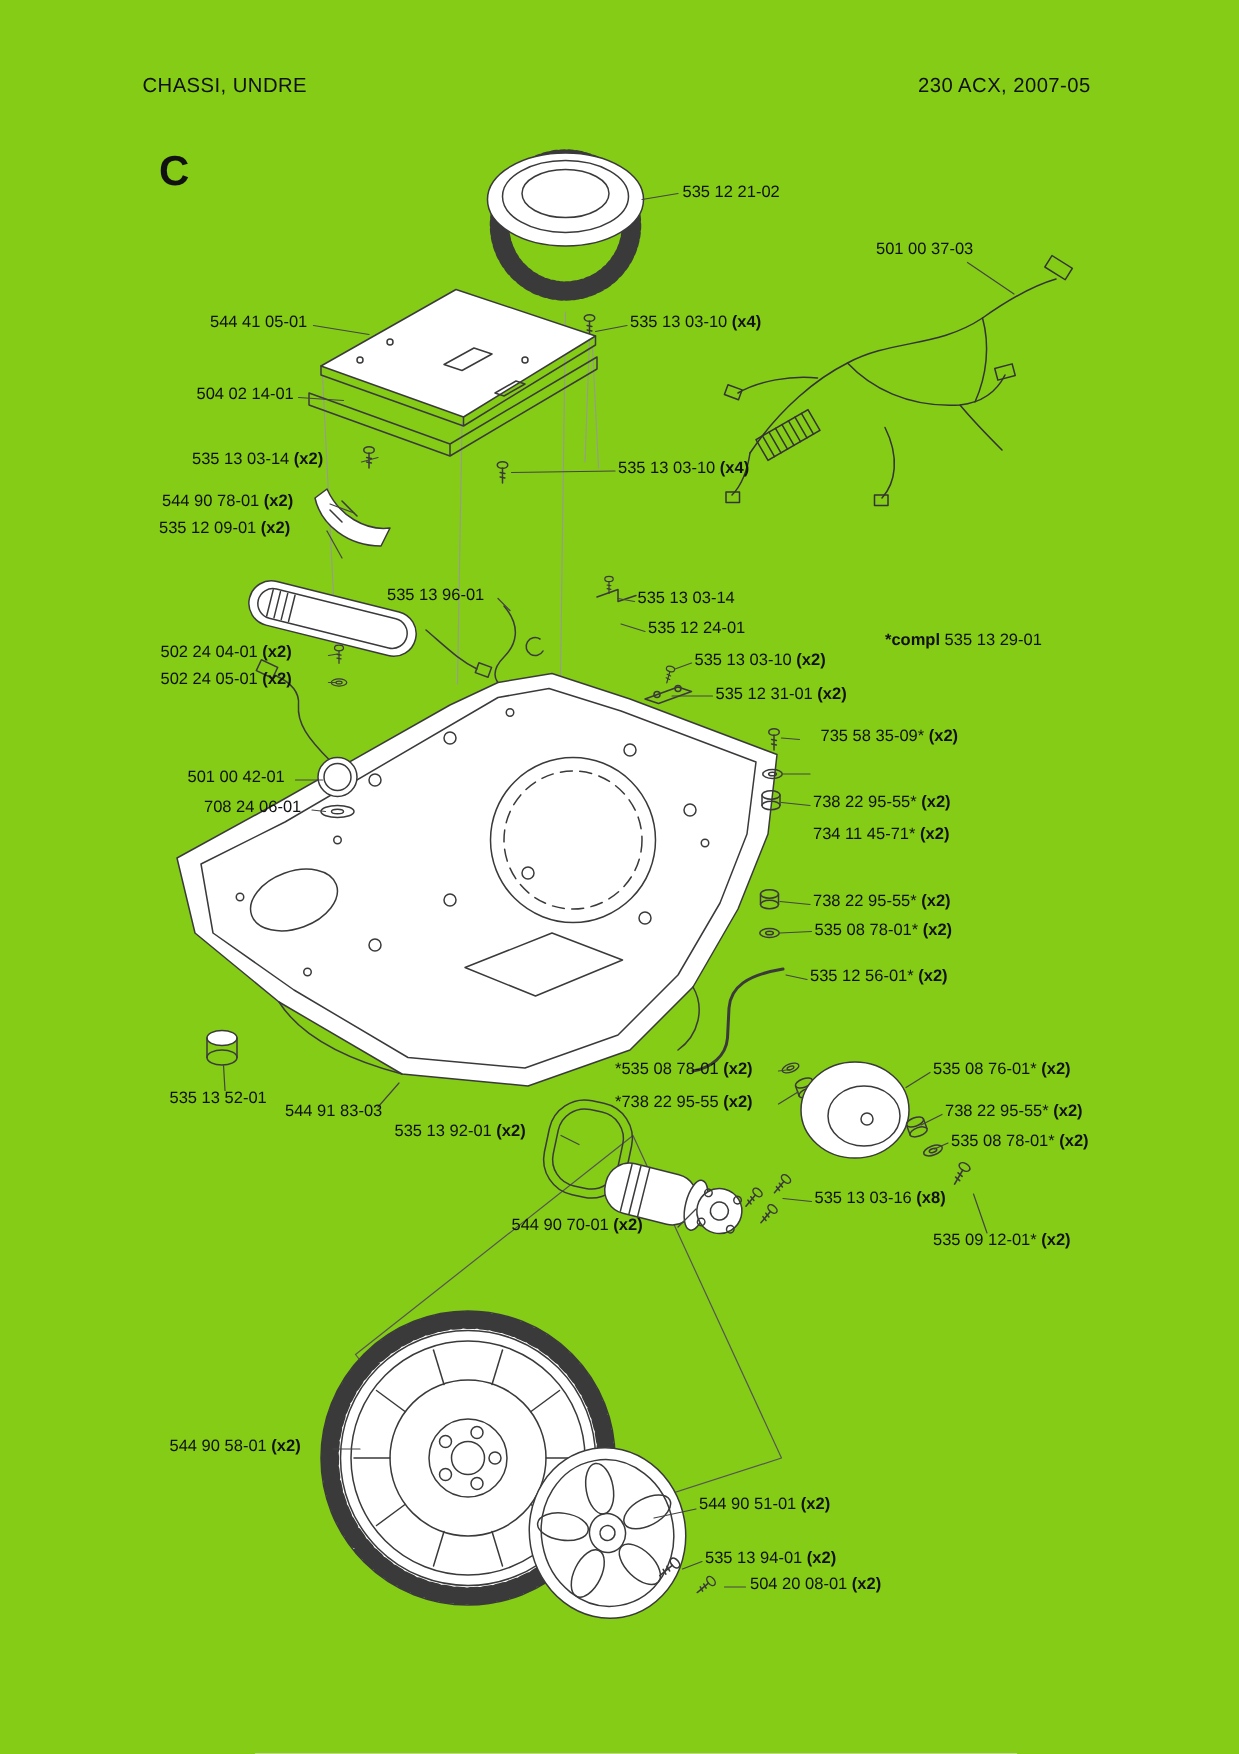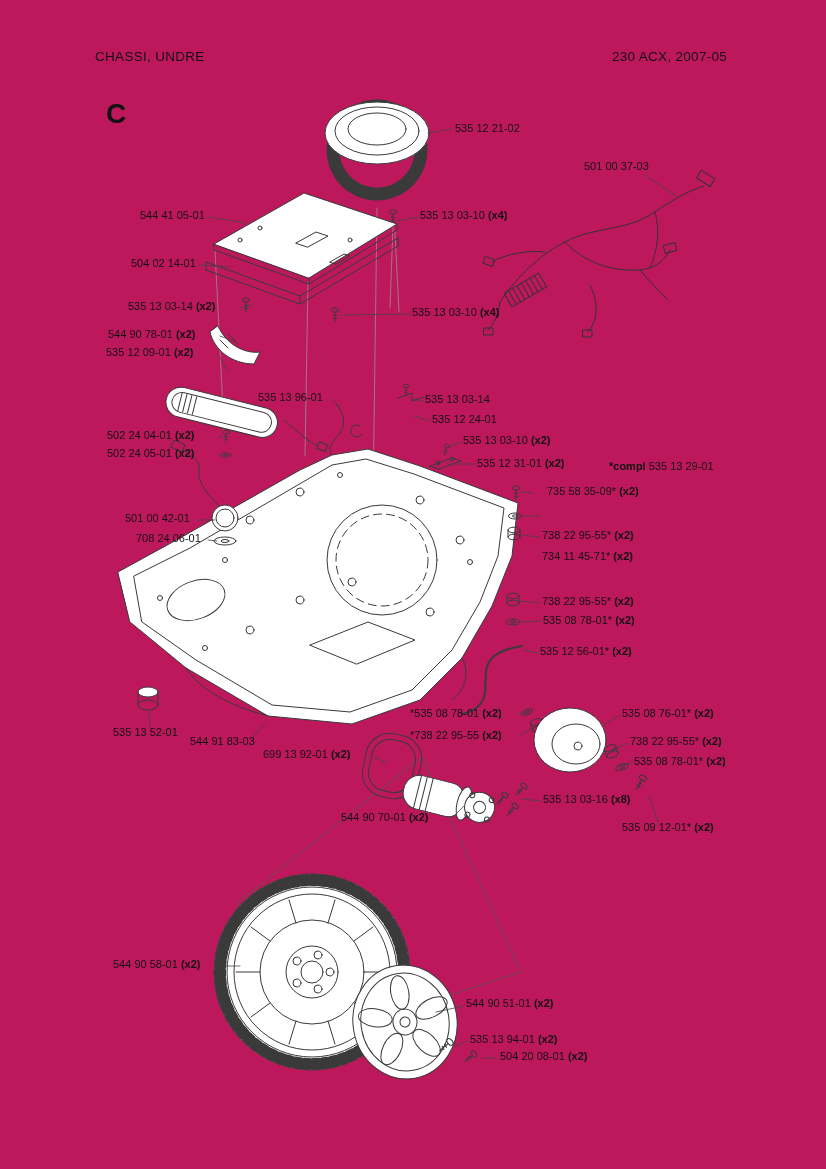--- a/index.html
+++ b/index.html
@@ -1,18 +1,18 @@
 <!DOCTYPE html>
 <html><head>
 <meta charset="utf-8">
 <style>
   html,body{margin:0;padding:0;background:#e8e8e8;}
   .page{
     position:relative;width:826px;height:1169px;margin:0 auto;
-    background:#be185d;overflow:hidden;
+    background:#84cc16;overflow:hidden;
     font-family:"Liberation Sans", sans-serif;color:#111;
   }
   .hdr{position:absolute;font-size:13.5px;letter-spacing:.3px;white-space:nowrap;}
   .hdr-left{left:95px;top:49px;}
   .hdr-right{left:612px;top:49px;}
   .section-letter{position:absolute;left:106px;top:98px;font-size:28px;font-weight:bold;}
   #diagram{position:absolute;left:0;top:0;}
   #callouts{position:absolute;left:0;top:0;width:671px;height:1169px;pointer-events:none;}
   .callout{position:absolute;font-size:11px;line-height:13px;white-space:nowrap;color:#111;}
   .callout .b{font-weight:bold;}
@@ -319,37 +319,37 @@
       <div class="callout" style="left: 412px; top: 306px;"><span>535 13 03-10</span><span class="b"> (x4)</span></div>
       <div class="callout" style="left: 108px; top: 328px;"><span>544 90 78-01</span><span class="b"> (x2)</span></div>
       <div class="callout" style="left: 106px; top: 346px;"><span>535 12 09-01</span><span class="b"> (x2)</span></div>
       <div class="callout" style="left: 258px; top: 391px;"><span>535 13 96-01</span></div>
       <div class="callout" style="left: 425px; top: 393px;"><span>535 13 03-14</span></div>
       <div class="callout" style="left: 432px; top: 413px;"><span>535 12 24-01</span></div>
       <div class="callout" style="left: 107px; top: 429px;"><span>502 24 04-01</span><span class="b"> (x2)</span></div>
       <div class="callout" style="left: 463px; top: 434px;"><span>535 13 03-10</span><span class="b"> (x2)</span></div>
       <div class="callout" style="left: 107px; top: 447px;"><span>502 24 05-01</span><span class="b"> (x2)</span></div>
       <div class="callout" style="left: 477px; top: 457px;"><span>535 12 31-01</span><span class="b"> (x2)</span></div>
-      <div class="callout" style="left: 590px; top: 460px; margin-left: 19px;"><span class="b">*compl </span><span>535 13 29-01</span></div>
+      <div class="callout" style="left: 590px; top: 421px;"><span class="b">*compl </span><span>535 13 29-01</span></div>
       <div class="callout" style="left: 535px; top: 485px; margin-left: 12px;"><span>735 58 35-09*</span><span class="b"> (x2)</span></div>
       <div class="callout" style="left: 542px; top: 508px; margin-top: 42px;"><span>734 11 45-71*</span><span class="b"> (x2)</span></div>
       <div class="callout" style="left: 542px; top: 529px;"><span>738 22 95-55*</span><span class="b"> (x2)</span></div>
       <div class="callout" style="left: 125px; top: 512px;"><span>501 00 42-01</span></div>
       <div class="callout" style="left: 136px; top: 532px;"><span>708 24 06-01</span></div>
       <div class="callout" style="left: 542px; top: 595px;"><span>738 22 95-55*</span><span class="b"> (x2)</span></div>
       <div class="callout" style="left: 543px; top: 614px;"><span>535 08 78-01*</span><span class="b"> (x2)</span></div>
       <div class="callout" style="left: 540px; top: 645px;"><span>535 12 56-01*</span><span class="b"> (x2)</span></div>
       <div class="callout" style="left: 410px; top: 707px;"><span>*535 08 78-01</span><span class="b"> (x2)</span></div>
       <div class="callout" style="left: 622px; top: 707px;"><span>535 08 76-01*</span><span class="b"> (x2)</span></div>
       <div class="callout" style="left: 410px; top: 729px;"><span>*738 22 95-55</span><span class="b"> (x2)</span></div>
       <div class="callout" style="left: 630px; top: 735px;"><span>738 22 95-55*</span><span class="b"> (x2)</span></div>
       <div class="callout" style="left: 634px; top: 755px;"><span>535 08 78-01*</span><span class="b"> (x2)</span></div>
       <div class="callout" style="left: 113px; top: 726px;"><span>535 13 52-01</span></div>
       <div class="callout" style="left: 190px; top: 735px;"><span>544 91 83-03</span></div>
-      <div class="callout" style="left: 263px; top: 748px;"><span>699 13 92-01</span><span class="b"> (x2)</span></div>
+      <div class="callout" style="left: 263px; top: 748px;"><span>535 13 92-01</span><span class="b"> (x2)</span></div>
       <div class="callout" style="left: 543px; top: 793px;"><span>535 13 03-16</span><span class="b"> (x8)</span></div>
       <div class="callout" style="left: 341px; top: 811px;"><span>544 90 70-01</span><span class="b"> (x2)</span></div>
       <div class="callout" style="left: 622px; top: 821px;"><span>535 09 12-01*</span><span class="b"> (x2)</span></div>
       <div class="callout" style="left: 113px; top: 958px;"><span>544 90 58-01</span><span class="b"> (x2)</span></div>
       <div class="callout" style="left: 466px; top: 997px;"><span>544 90 51-01</span><span class="b"> (x2)</span></div>
       <div class="callout" style="left: 470px; top: 1033px;"><span>535 13 94-01</span><span class="b"> (x2)</span></div>
       <div class="callout" style="left: 500px; top: 1050px;"><span>504 20 08-01</span><span class="b"> (x2)</span></div>
     </div>
 
 </div>

